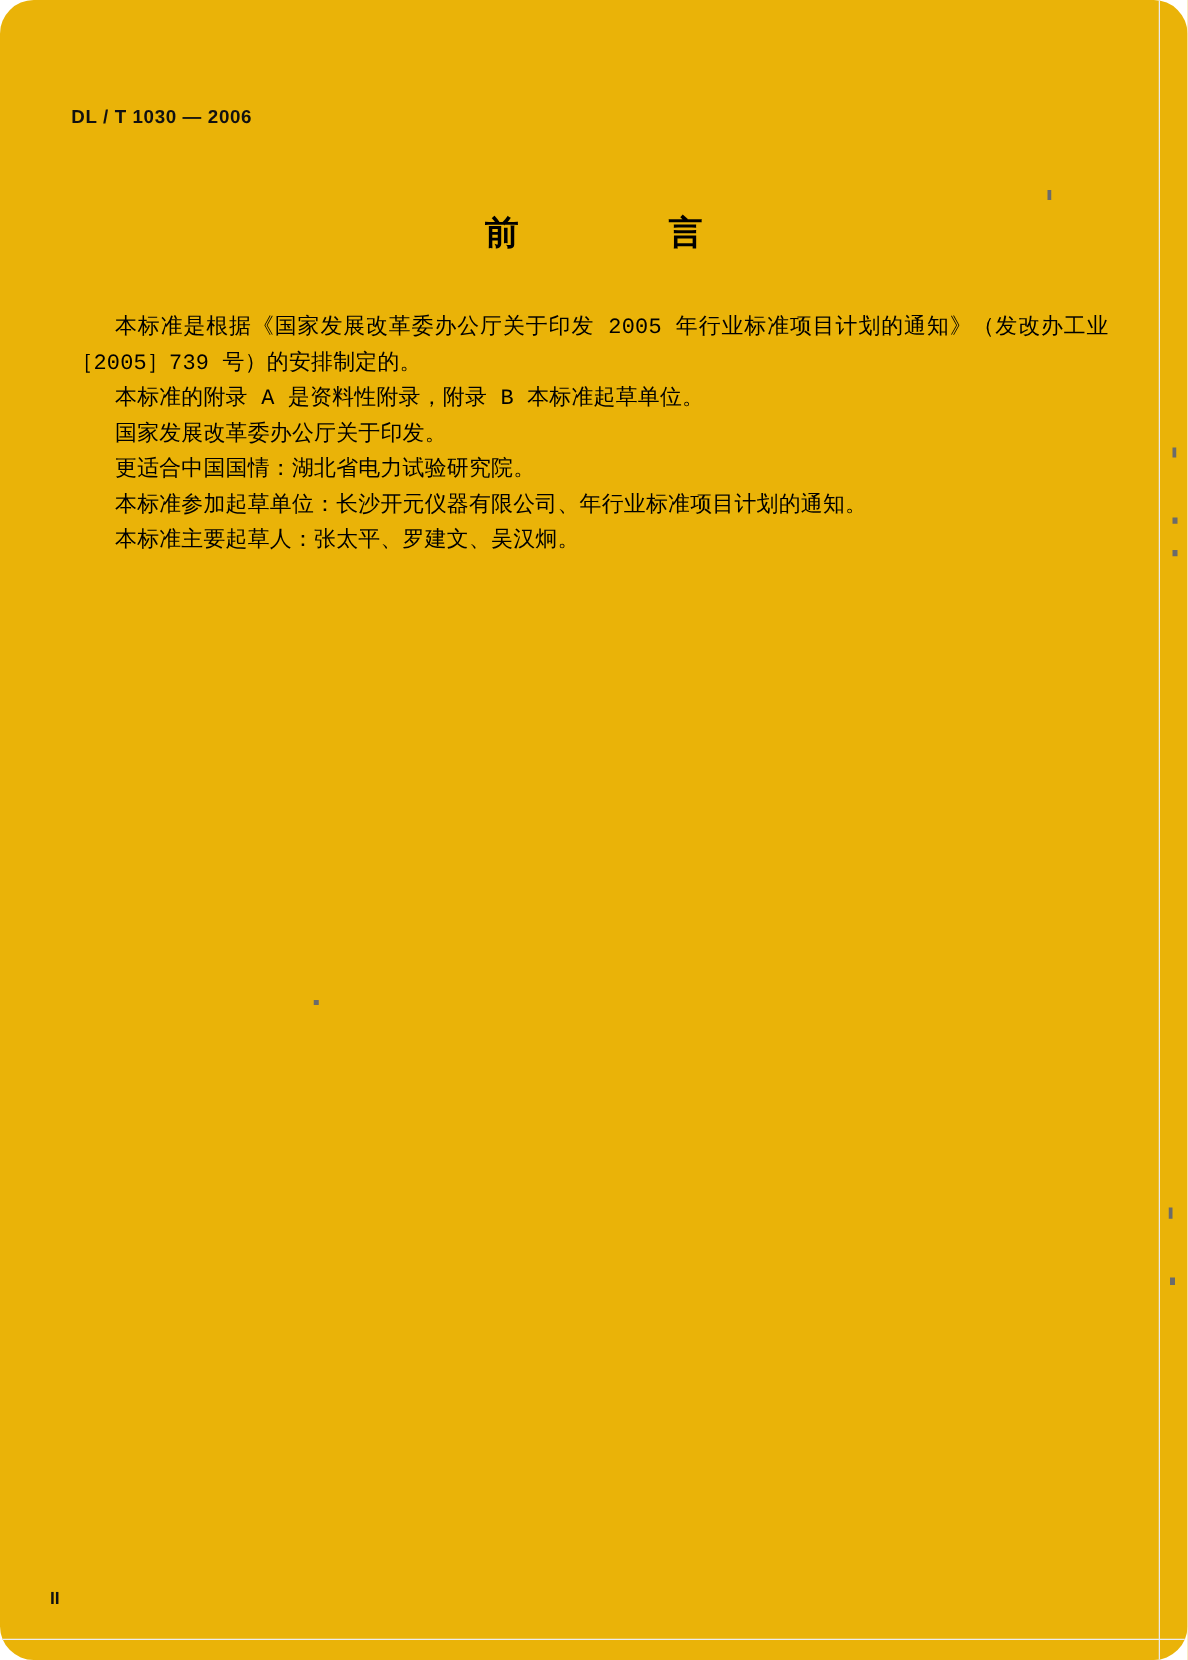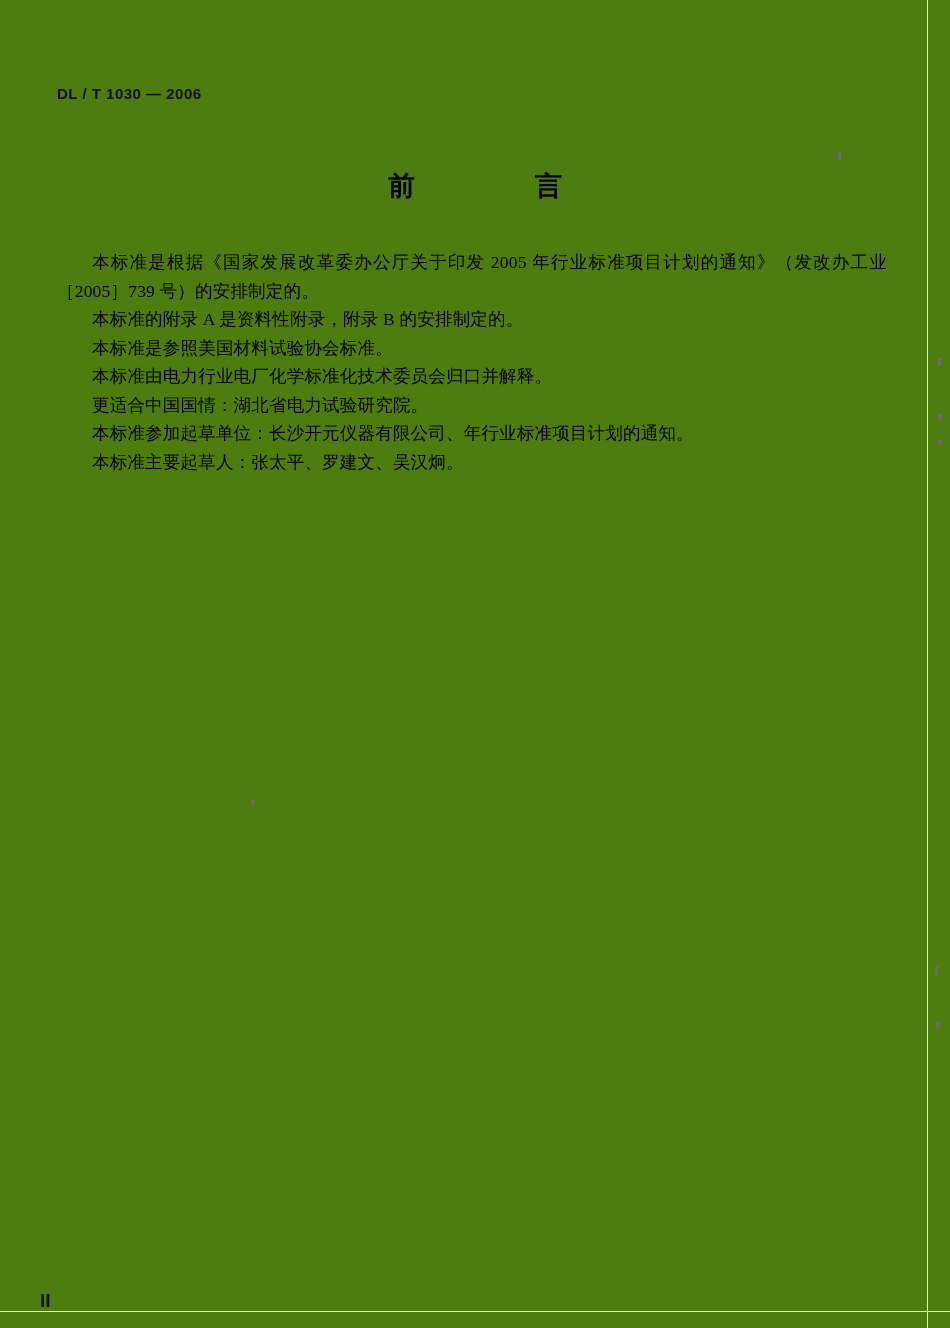--- a/index.html
+++ b/index.html
@@ -4,24 +4,25 @@
 <style>
   html, body {
     margin: 0;
     padding: 0;
     background: #ffffff;
   }
   .page {
     position: relative;
     width: 950px;
     height: 1328px;
-    background: #4d7c0f;
+    background: #eab308;
     overflow: hidden;
     font-family: "Liberation Serif", "DejaVu Serif", serif;
     color: #000000;
+    border-radius: 27px;
   }
 
   
   .running-head {
     position: absolute;
     left: 57px;
     top: 85px;
     font-family: "Liberation Sans", sans-serif;
     font-weight: bold;
     font-size: 15px;
@@ -54,41 +55,41 @@
   .para {
     font-size: 17.5px;
     line-height: 28.5px;
     text-align: justify;
     margin: 0 0 0 0;
     color: #000;
     letter-spacing: 0.2px;
   }
   .para.indent {
     text-indent: 35px;
+    font-family: Liberation Mono, monospace;
   }
   .para.tight {
     margin-top: 0px;
   }
 
   
   .speck {
     position: absolute;
     background: #6b6b6b;
   }
 
   
   .folio {
     position: absolute;
     left: 40px;
     top: 1270px;
     font-family: "Liberation Sans", sans-serif;
     font-weight: bold;
-    font-size: 19px;
+    font-size: 14px;
     color: #111;
-    margin-top: 20px;
   }
 
   
   .scan-edge {
     position: absolute;
     top: 0;
     right: 22px;
     width: 1px;
     height: 1328px;
     background: #e9e9e9;
@@ -109,23 +110,22 @@
 
   <div class="scan-edge"></div>
   <div class="scan-bottom"></div>
 
   <div class="running-head">DL / T 1030 — 2006</div>
 
   <div class="doc-title">前　　言</div>
 
   <div class="body-block">
     <p class="para indent">本标准是根据《国家发展改革委办公厅关于印发 2005 年行业标准项目计划的通知》（发改办工业［2005］739 号）的安排制定的。</p>
-    <p class="para indent tight">本标准的附录 A 是资料性附录，附录 B 的安排制定的。</p>
-    <p class="para indent tight">本标准是参照美国材料试验协会标准。</p>
-    <p class="para indent tight">本标准由电力行业电厂化学标准化技术委员会归口并解释。</p>
+    <p class="para indent tight">本标准的附录 A 是资料性附录，附录 B 本标准起草单位。</p>
+    <p class="para indent tight">国家发展改革委办公厅关于印发。</p>
     <p class="para indent tight">更适合中国国情：湖北省电力试验研究院。</p>
     <p class="para indent tight">本标准参加起草单位：长沙开元仪器有限公司、年行业标准项目计划的通知。</p>
     <p class="para indent tight">本标准主要起草人：张太平、罗建文、吴汉炯。</p>
   </div>
 
   <div class="speck" style="left:838px; top:152px; width:3px; height:8px;"></div>
   <div class="speck" style="left:938px; top:358px; width:3px; height:8px;"></div>
   <div class="speck" style="left:938px; top:414px; width:4px; height:5px;"></div>
   <div class="speck" style="left:938px; top:440px; width:4px; height:5px;"></div>
   <div class="speck" style="left:251px; top:800px; width:4px; height:4px;"></div>

